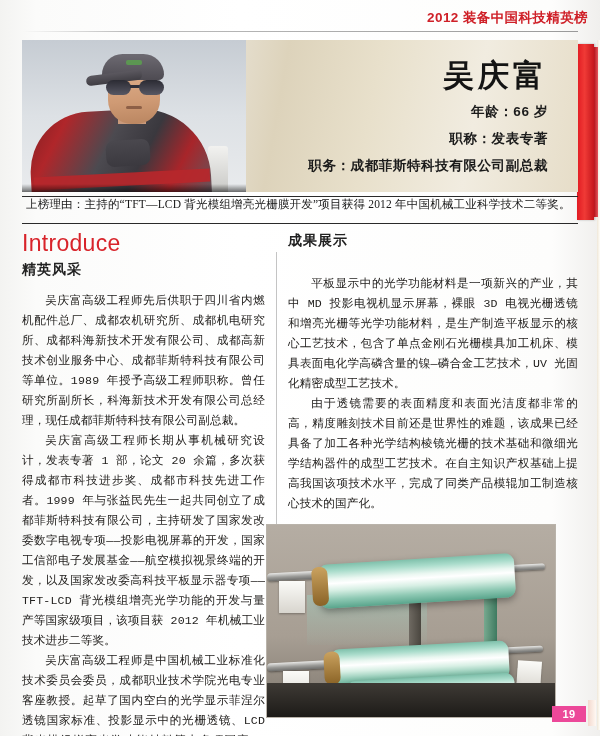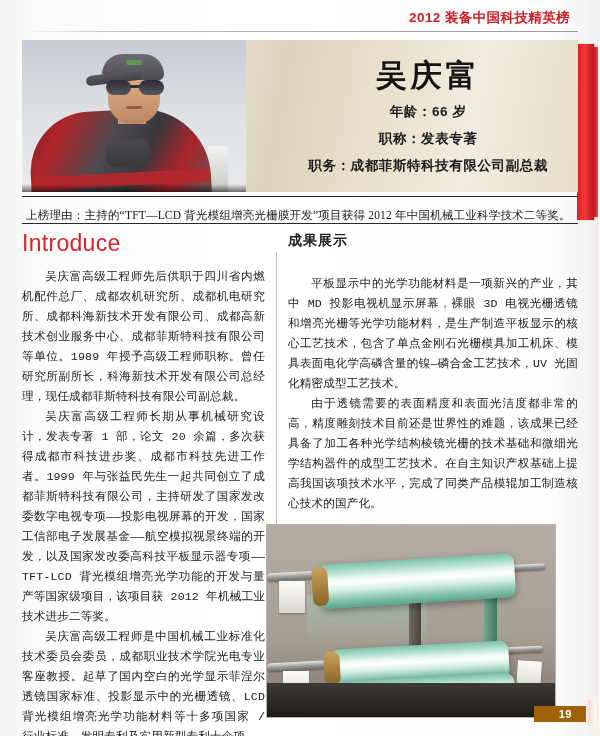--- a/index.html
+++ b/index.html
@@ -21,21 +21,21 @@
     inset: 0;
     background:
       linear-gradient(90deg, #f3f3f1 0%, #fbfbfa 6%, #ffffff 40%, #fdfdfc 92%, #f0efed 100%);
     pointer-events: none;
   }
 
   
   .top-header {
     position: absolute;
     top: 9px;
-    right: 30px;
+    right: 12px;
     font-family: "Liberation Sans", "DejaVu Sans", sans-serif;
     font-weight: bold;
     font-size: 13.5px;
     color: #cf2028;
     letter-spacing: 0.4px;
     white-space: nowrap;
   }
   .header-rule {
     position: absolute;
     left: 22px;
@@ -170,21 +170,21 @@
   }
   .hero-photo-shadow {
     position:absolute; left:0; bottom:0; width:100%; height:8px;
     background: linear-gradient(180deg, rgba(0,0,0,0), rgba(0,0,0,.55));
   }
 
   .hero-text {
     position: absolute;
     right: 30px;
     top: 18px;
-    text-align: center;
+    text-align: right;
     font-family: "Liberation Sans", "DejaVu Sans", sans-serif;
     color: #1b1b1b;
   }
   .hero-name {
     font-size: 31px;
     font-weight: bold;
     letter-spacing: 4px;
     line-height: 1.15;
     color: #141414;
   }
@@ -199,21 +199,21 @@
   
   .reason-bar {
     position: absolute;
     left: 22px;
     top: 196px;
     width: 556px;
     height: 26px;
     border-top: 1px solid #2a2a2a;
     border-bottom: 1px solid #2a2a2a;
     display: flex;
-    align-items: flex-end;
+    align-items: flex-start;
   }
   .reason-text {
     font-size: 11.5px;
     color: #171717;
     letter-spacing: 0.2px;
     white-space: nowrap;
     padding-left: 4px;
     font-family: "Liberation Serif", "DejaVu Serif", serif;
   }
 
@@ -354,27 +354,27 @@
     position:absolute; left: 40px; top: 70px; width: 120px; height: 50px;
     background: linear-gradient(180deg, rgba(160,200,185,.55), rgba(150,170,160,.1));
   }
 
   
   .pagenum {
     position: absolute;
     right: 14px;
     bottom: 14px;
     min-width: 24px;
-    padding: 2px 14px;
-    background: #a16207;
+    padding: 2px 5px;
+    background: #ec4899;
     color: #ffffff;
     font-family: "Liberation Sans", "DejaVu Sans", sans-serif;
     font-size: 11px;
     font-weight: bold;
-    text-align: right;
+    text-align: center;
     letter-spacing: 0.5px;
   }
   .pagenum-edge {
     position:absolute; right: 4px; bottom: 10px; width: 8px; height: 26px;
     background: linear-gradient(90deg,#f3d8cd,#fff8f2);
   }
 </style>
 </head>
 <body>
 
@@ -417,20 +417,21 @@
   </div>
 
   <div class="reason-bar">
     <div class="reason-text">上榜理由：主持的“TFT—LCD 背光模组增亮光栅膜开发”项目获得 2012 年中国机械工业科学技术二等奖。</div>
   </div>
 
   <div class="cols">
 
     <div class="col-left">
       <div class="sec-en">Introduce</div>
+      <div class="sec-cn">精英风采</div>
       <div class="body-text">
         <p>吴庆富高级工程师先后供职于四川省内燃机配件总厂、成都农机研究所、成都机电研究所、成都科海新技术开发有限公司、成都高新技术创业服务中心、成都菲斯特科技有限公司等单位。1989 年授予高级工程师职称。曾任研究所副所长，科海新技术开发有限公司总经理，现任成都菲斯特科技有限公司副总裁。</p>
         <p>吴庆富高级工程师长期从事机械研究设计，发表专著 1 部，论文 20 余篇，多次获得成都市科技进步奖、成都市科技先进工作者。1999 年与张益民先生一起共同创立了成都菲斯特科技有限公司，主持研发了国家发改委数字电视专项——投影电视屏幕的开发，国家工信部电子发展基金——航空模拟视景终端的开发，以及国家发改委高科技平板显示器专项——TFT-LCD 背光模组增亮光学功能的开发与量产等国家级项目，该项目获 2012 年机械工业技术进步二等奖。</p>
         <p>吴庆富高级工程师是中国机械工业标准化技术委员会委员，成都职业技术学院光电专业客座教授。起草了国内空白的光学显示菲涅尔透镜国家标准、投影显示中的光栅透镜、LCD 背光模组增亮光学功能材料等十多项国家 / 行业标准，发明专利及实用新型专利十余项。</p>
       </div>
     </div>
 
     <div class="col-divider"></div>
 
     <div class="col-right">

